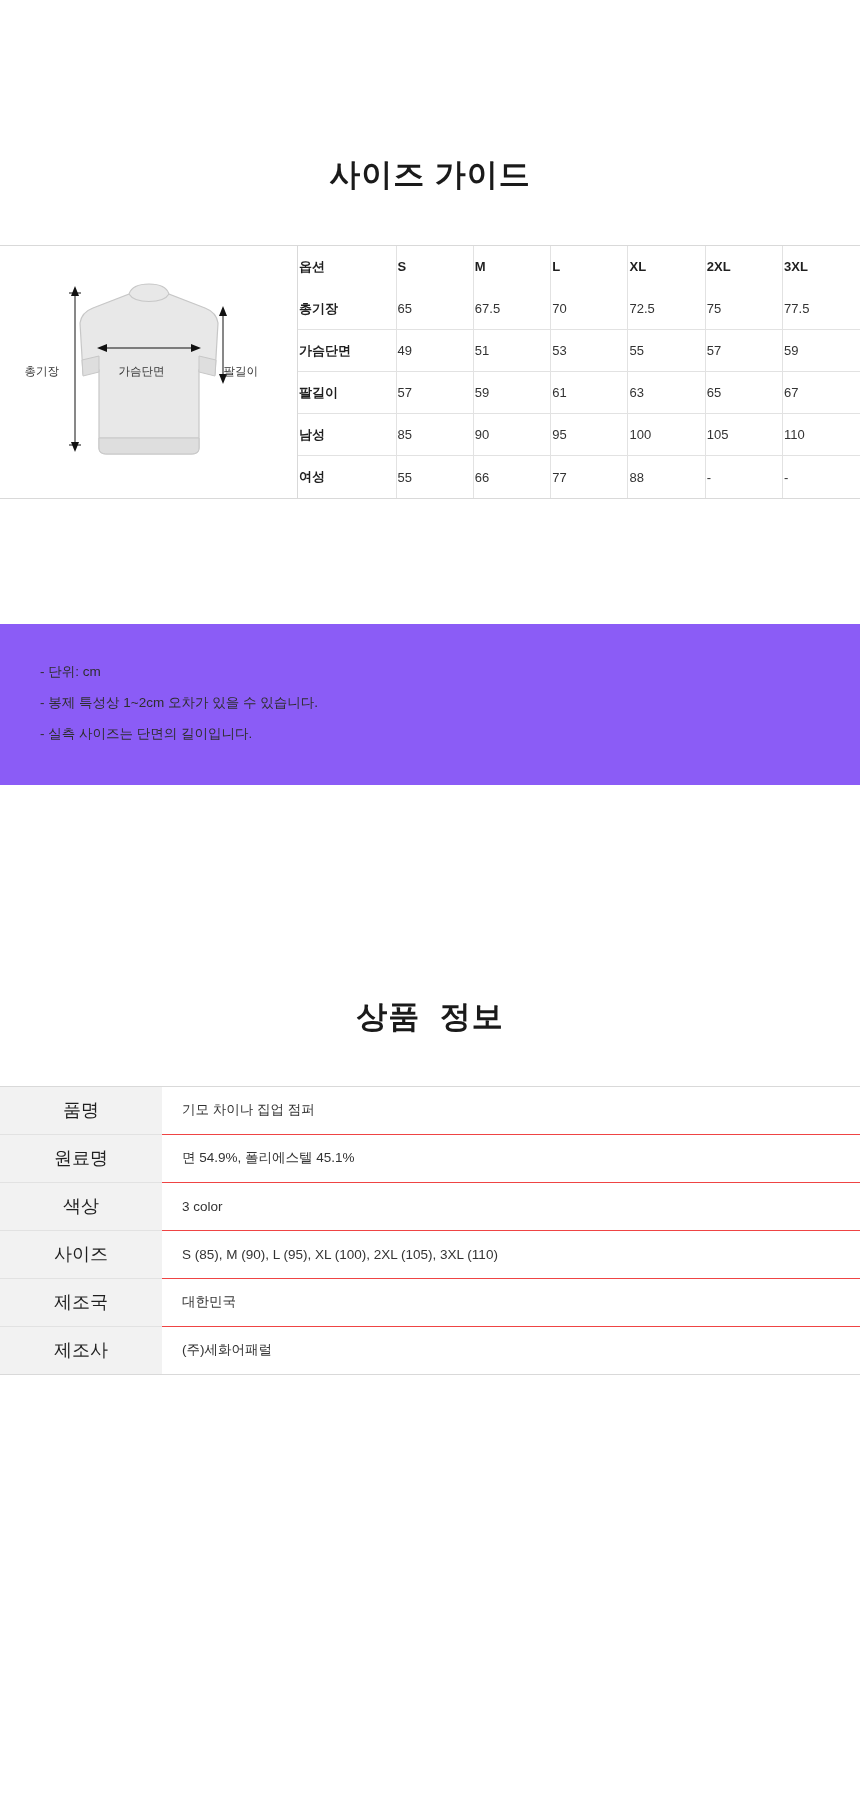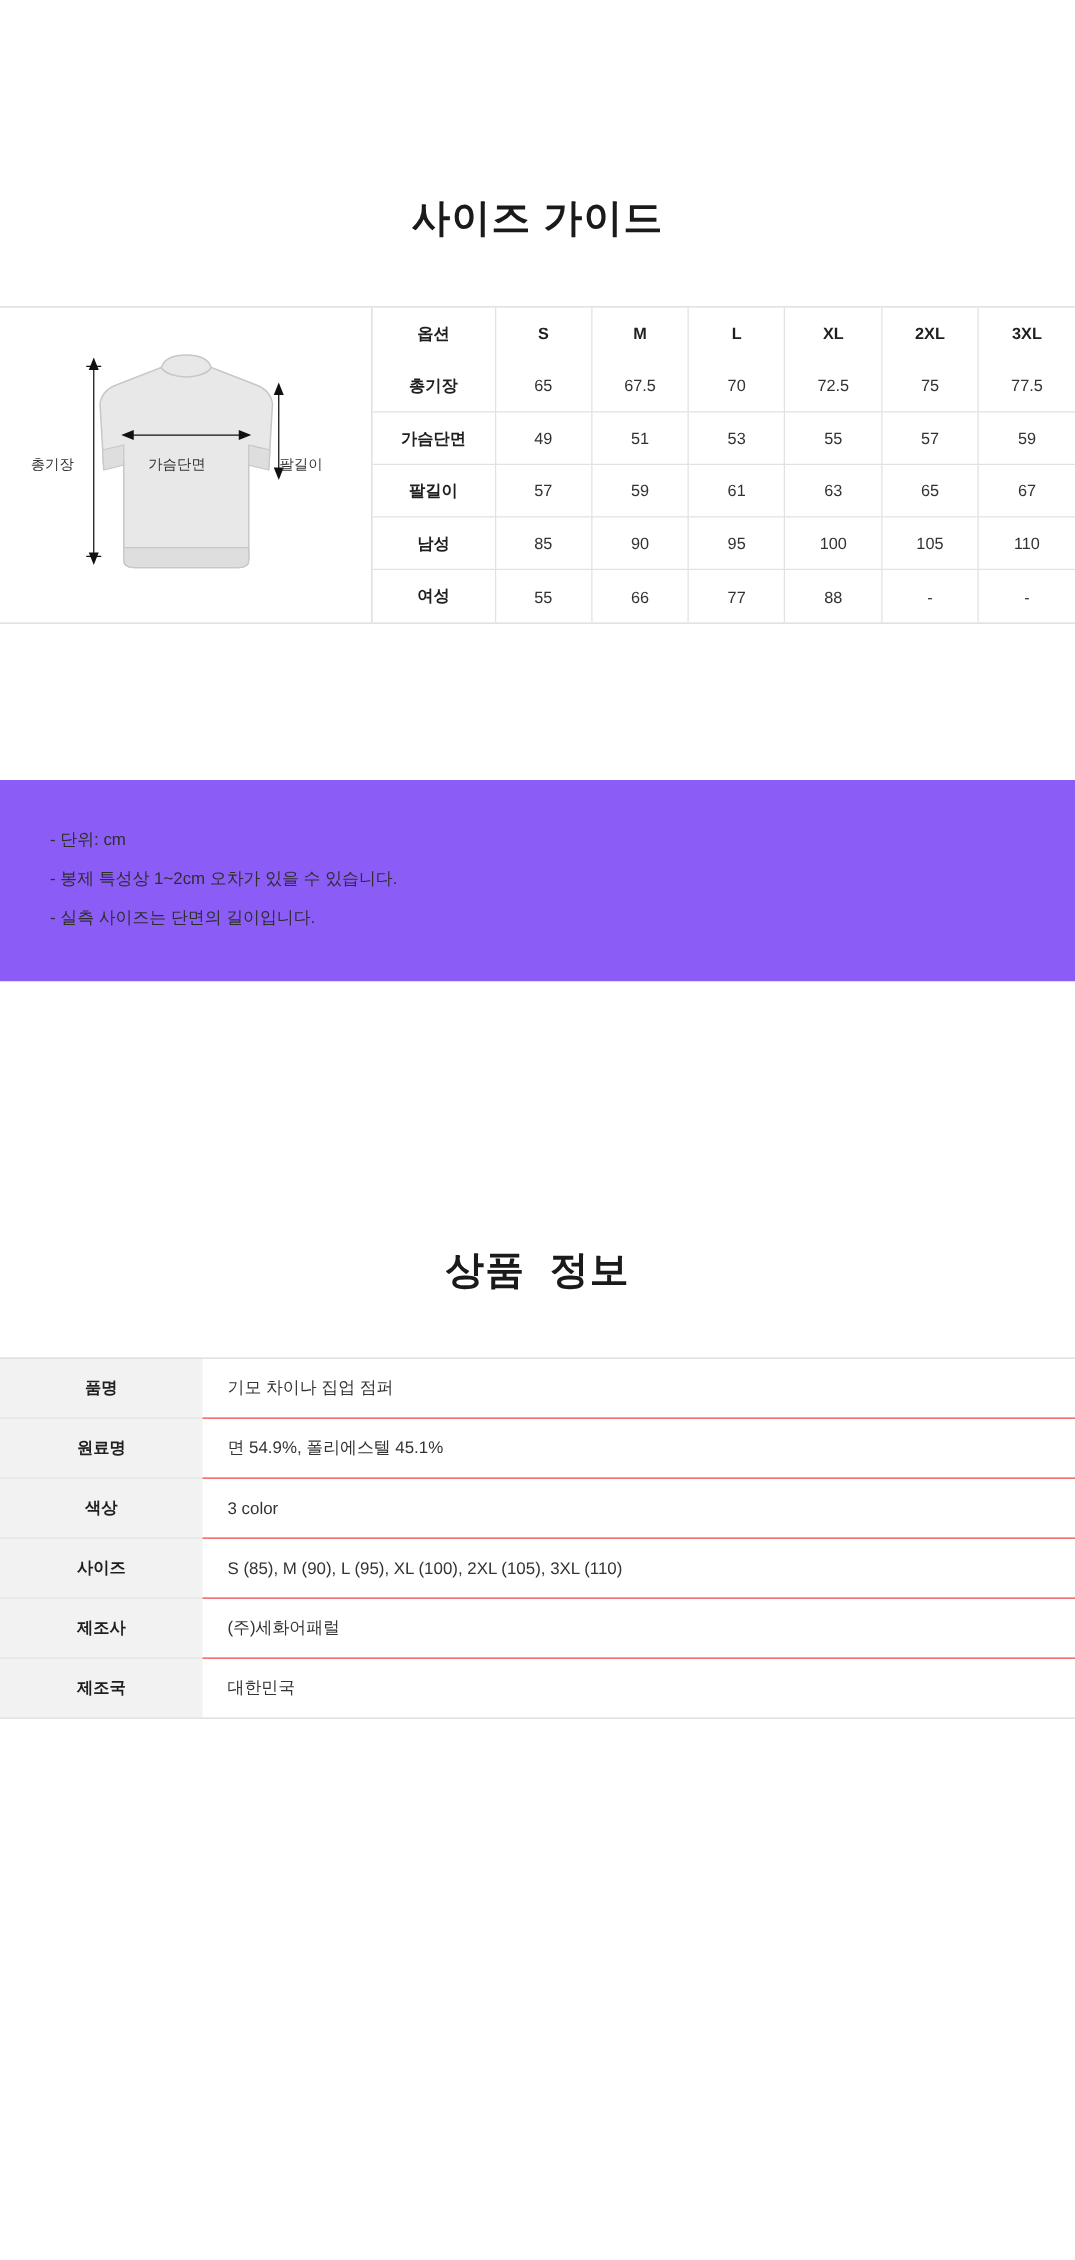--- a/index.html
+++ b/index.html
@@ -78,21 +78,21 @@
     width: 562px;
     table-layout: fixed;
   }
   table.size-table th,
   table.size-table td {
     border-bottom: 1px solid #e2e2e2;
     border-right: 1px solid #e2e2e2;
     height: 42px;
     font-size: 13px;
     font-weight: normal;
-    text-align: center;
+    text-align: left;
     color: #333;
   }
   table.size-table tr:last-child th,
   table.size-table tr:last-child td { border-bottom: none; }
   table.size-table td:last-child,
   table.size-table th:last-child { border-right: none; }
 
   table.size-table thead th {
     font-weight: bold;
     color: #1f1f1f;
@@ -137,22 +137,22 @@
     margin-top: 52px;
     border-collapse: collapse;
     width: 860px;
     table-layout: fixed;
     border-top: 1px solid #d9d9d9;
     border-bottom: 1px solid #d9d9d9;
   }
   table.info-table th {
     width: 162px;
     background: #f2f2f2;
-    font-size: 13px;
-    font-weight: bold;
+    font-size: 18px;
+    font-weight: normal;
     color: #1f1f1f;
     text-align: center;
     height: 48px;
     border-bottom: 1px solid #e2e2e2;
   }
   table.info-table td {
     font-size: 13.5px;
     color: #333;
     padding-left: 20px;
     height: 48px;
@@ -309,23 +309,23 @@
       </tr>
       <tr>
         <th>색상</th>
         <td>3 color</td>
       </tr>
       <tr>
         <th>사이즈</th>
         <td>S (85), M (90), L (95), XL (100), 2XL (105), 3XL (110)</td>
       </tr>
       <tr>
+        <th>제조국</th>
+        <td>대한민국</td>
+      </tr>
+      <tr>
         <th>제조사</th>
         <td>(주)세화어패럴</td>
       </tr>
-      <tr>
-        <th>제조국</th>
-        <td>대한민국</td>
-      </tr>
     </tbody>
   </table>
 
 </div>
 
 </body></html>

